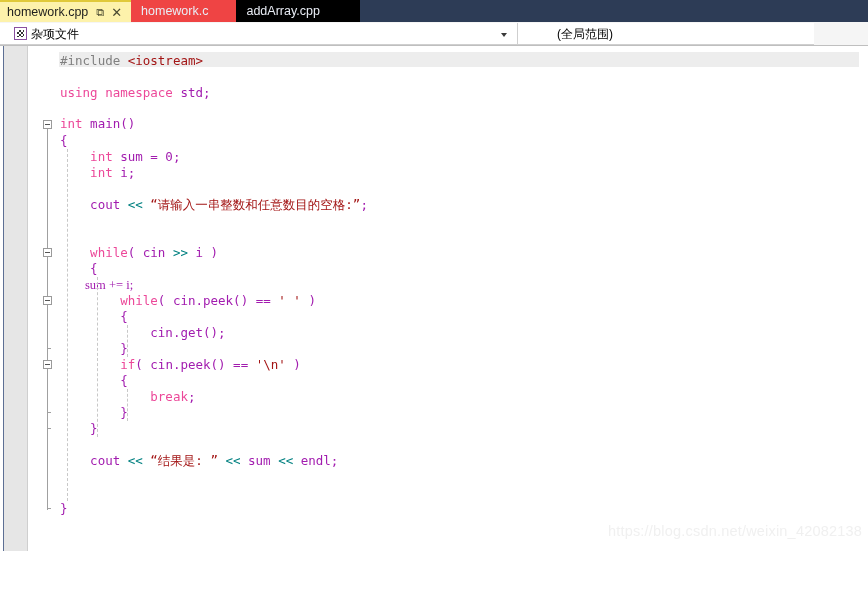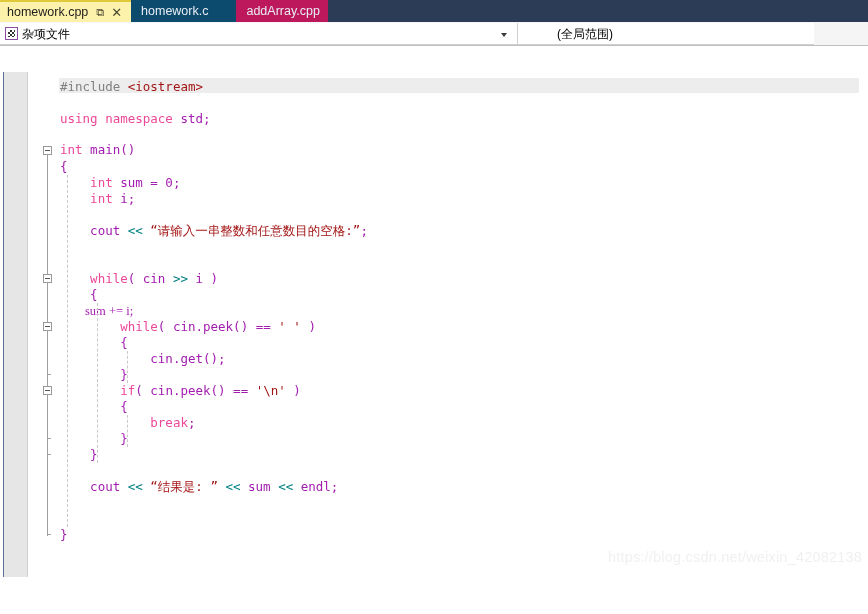--- a/index.html
+++ b/index.html
@@ -35,25 +35,25 @@
     white-space: nowrap;
     box-sizing: border-box;
   }
   .tab.active {
     background: #fdf2ab;
     color: #1e1e1e;
     border-top: 2px solid #e0c93a;
     padding-left: 7px;
   }
   .tab.inactive {
-    background: #0c4a6e;
+    background: #ef4444;
     color: #e8ecf4;
   }
   .tab.inactive.t2 { padding-left: 10px; padding-right: 28px; }
-  .tab.inactive.t3 { padding-left: 10px; padding-right: 8px; background: #be185d; }
+  .tab.inactive.t3 { padding-left: 10px; padding-right: 40px; background: #000000; }
   .tab-label { line-height: 20px; }
   .tab-pin, .tab-close {
     margin-left: 8px;
     font-size: 12px;
     color: #4a4a30;
     line-height: 1;
     display: inline-block;
   }
   .tab-pin { font-size: 11px; transform: translateY(0px); }
   .tab-close { font-size: 13px; margin-left: 7px; }
@@ -77,21 +77,21 @@
     height: 22px;
     margin-top: 1px;
     box-sizing: border-box;
     background: #ffffff;
     border: 1px solid #cfcfcf;
     border-left: none;
     border-top: none;
   }
   .nav-combo.first {
     width: 518px;
-    padding-left: 5px;
+    padding-left: 14px;
   }
   .nav-combo.second {
     width: 296px;
     padding-left: 39px;
     border-right: none;
   }
   .nav-icon {
     width: 13px; height: 13px;
     box-sizing: border-box;
     border: 1px solid #8a4fa0;
@@ -127,21 +127,20 @@
   }
 
   
   .editor {
     position: absolute;
     left: 0; top: 46px;
     width: 868px;
     height: 505px;
     background: #ffffff;
     overflow: hidden;
-    margin-top: 26px;
   }
   .indicator-margin {
     position: absolute;
     left: 3px; top: 0;
     width: 25px; height: 568px;
     background: #e6e6e6;
     border-left: 1px solid #5d6f94;
     border-right: 1px solid #cfcfcf;
     box-sizing: border-box;
   }

